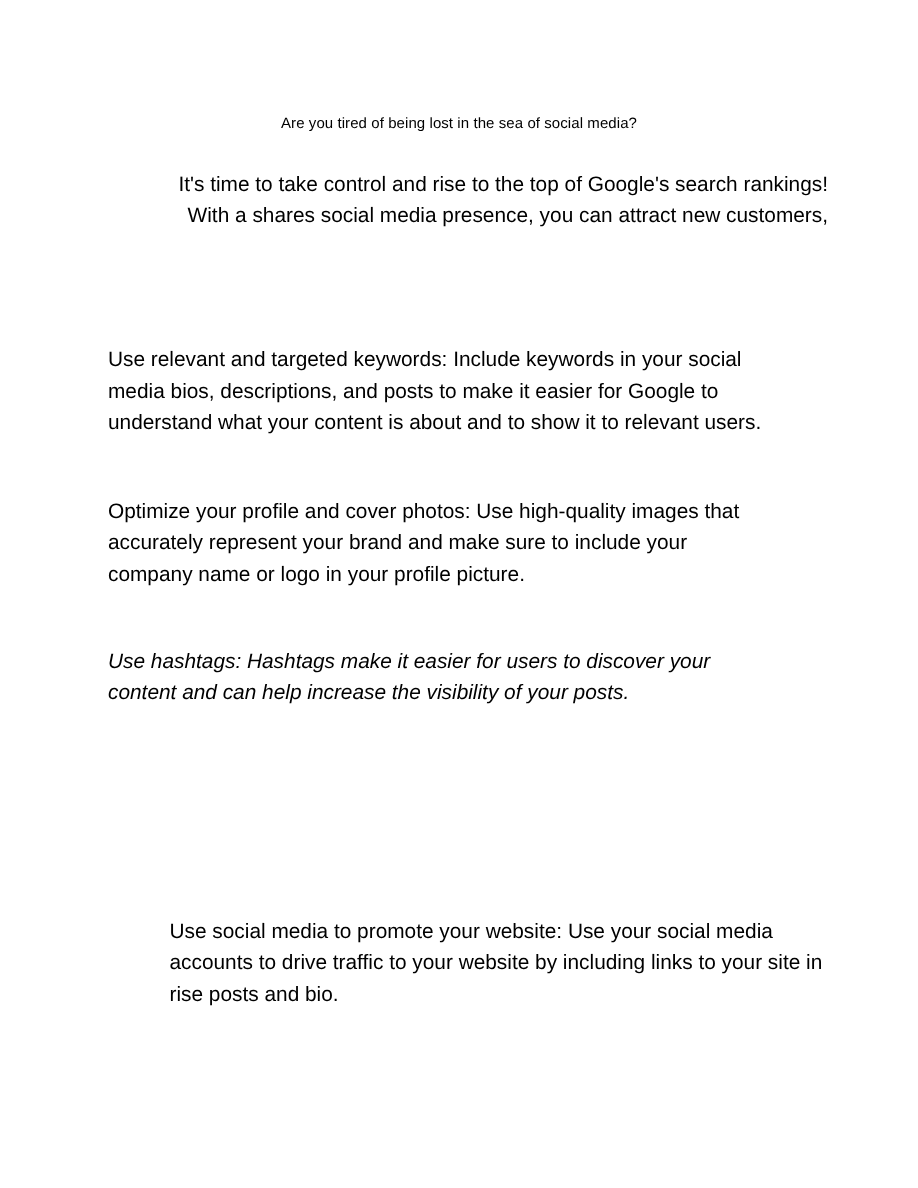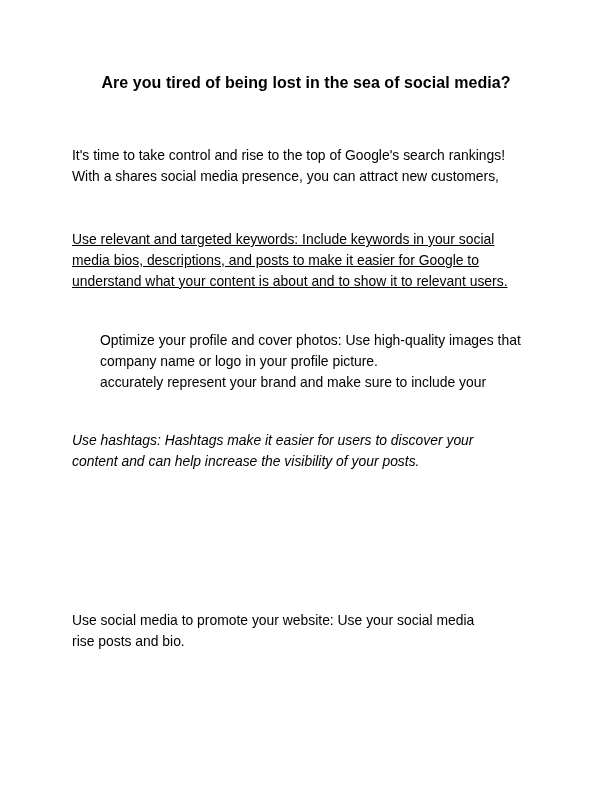--- a/index.html
+++ b/index.html
@@ -20,22 +20,22 @@
       left: 0; top: 0;
       width: 612px; height: 792px;
       background: #ffffff;
     }
     .title {
       position: absolute;
       top: 73px;
       left: 0;
       width: 612px;
       text-align: center;
-      font-weight: bold;
-      font-size: 16px;
+      font-weight: normal;
+      font-size: 10px;
       line-height: 20px;
       letter-spacing: 0.05px;
     }
     .para {
       position: absolute;
       left: 72px;
       width: 480px;
       font-size: 13.9px;
       line-height: 21px;
     }
@@ -44,41 +44,42 @@
       white-space: nowrap;
     }
   </style>
 </head>
 <body>
 
 <div class="page">
 
   <div class="title">Are you tired of being lost in the sea of social media?</div>
 
-  <div class="para" style="top:145px;">
+  <div class="para" style="top:112px;text-align:right;">
     <span class="line">It's time to take control and rise to the top of Google's search rankings!</span>
     <span class="line">With a shares social media presence, you can attract new customers,</span>
   </div>
 
-  <div class="para" style="top:229px;text-decoration:underline;">
+  <div class="para" style="top:229px;">
     <span class="line">Use relevant and targeted keywords: Include keywords in your social</span>
     <span class="line">media bios, descriptions, and posts to make it easier for Google to</span>
     <span class="line">understand what your content is about and to show it to relevant users.</span>
   </div>
 
-  <div class="para" style="top:330px;margin-left:28px;">
+  <div class="para" style="top:330px;">
     <span class="line">Optimize your profile and cover photos: Use high-quality images that</span>
+    <span class="line">accurately represent your brand and make sure to include your</span>
     <span class="line">company name or logo in your profile picture.</span>
-    <span class="line">accurately represent your brand and make sure to include your</span>
   </div>
 
   <div class="para" style="top:430px;font-style:italic;">
     <span class="line">Use hashtags: Hashtags make it easier for users to discover your</span>
     <span class="line">content and can help increase the visibility of your posts.</span>
   </div>
 
 
-  <div class="para" style="top:610px;">
+  <div class="para" style="top:610px;margin-left:41px;">
     <span class="line">Use social media to promote your website: Use your social media</span>
+    <span class="line">accounts to drive traffic to your website by including links to your site in</span>
     <span class="line">rise posts and bio.</span>
   </div>
 
 </div>
 
 </body></html>

